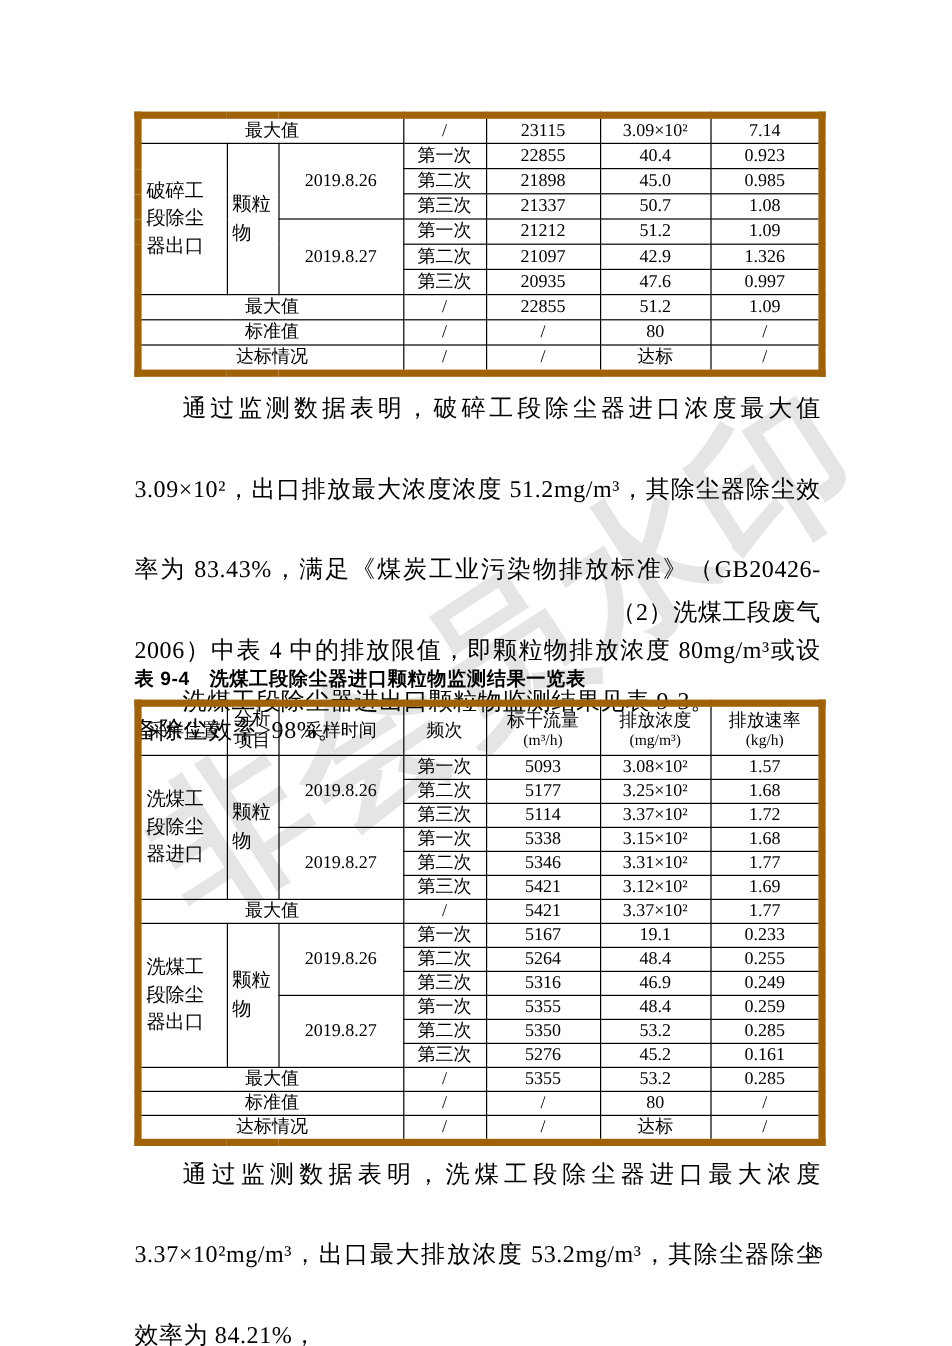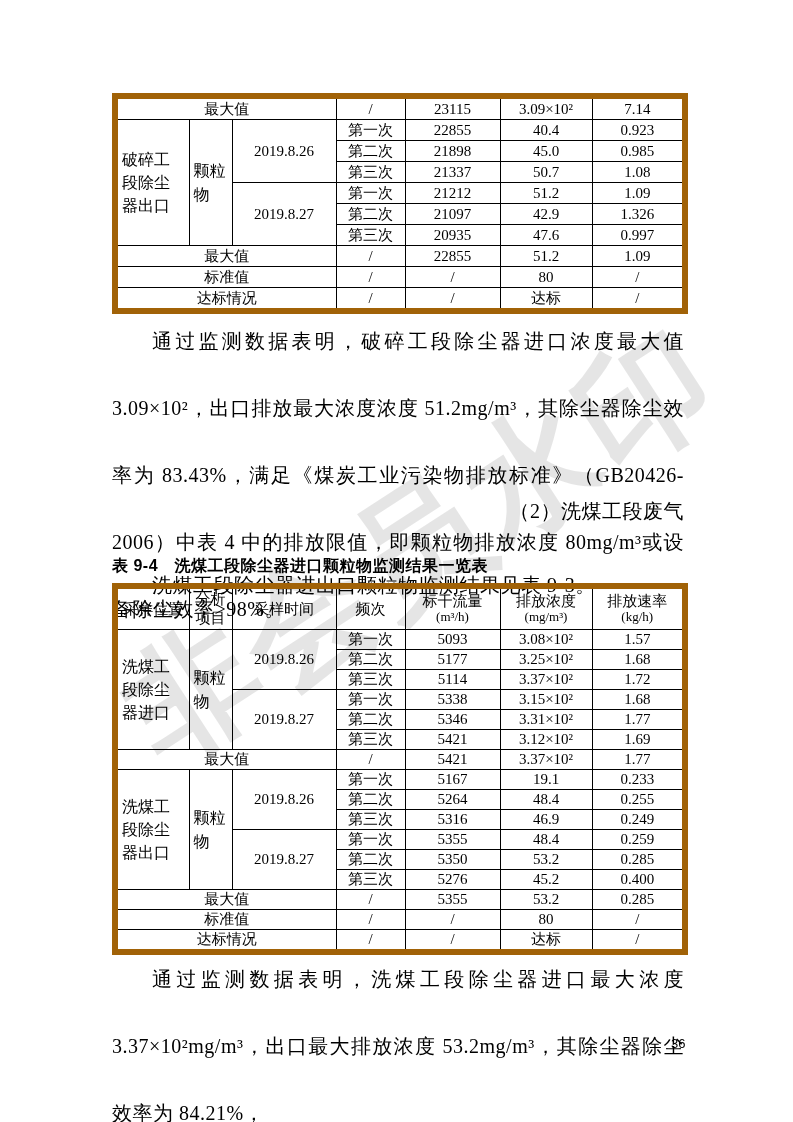--- a/index.html
+++ b/index.html
@@ -256,21 +256,21 @@
       <tr>
         <td>第二次</td>
         <td>5350</td>
         <td>53.2</td>
         <td>0.285</td>
       </tr>
       <tr>
         <td>第三次</td>
         <td>5276</td>
         <td>45.2</td>
-        <td>0.400</td>
+        <td>0.161</td>
       </tr>
       <tr>
         <td colspan="3">最大值</td>
         <td>/</td>
         <td>5355</td>
         <td>53.2</td>
         <td>0.285</td>
       </tr>
       <tr>
         <td colspan="3">标准值</td>

